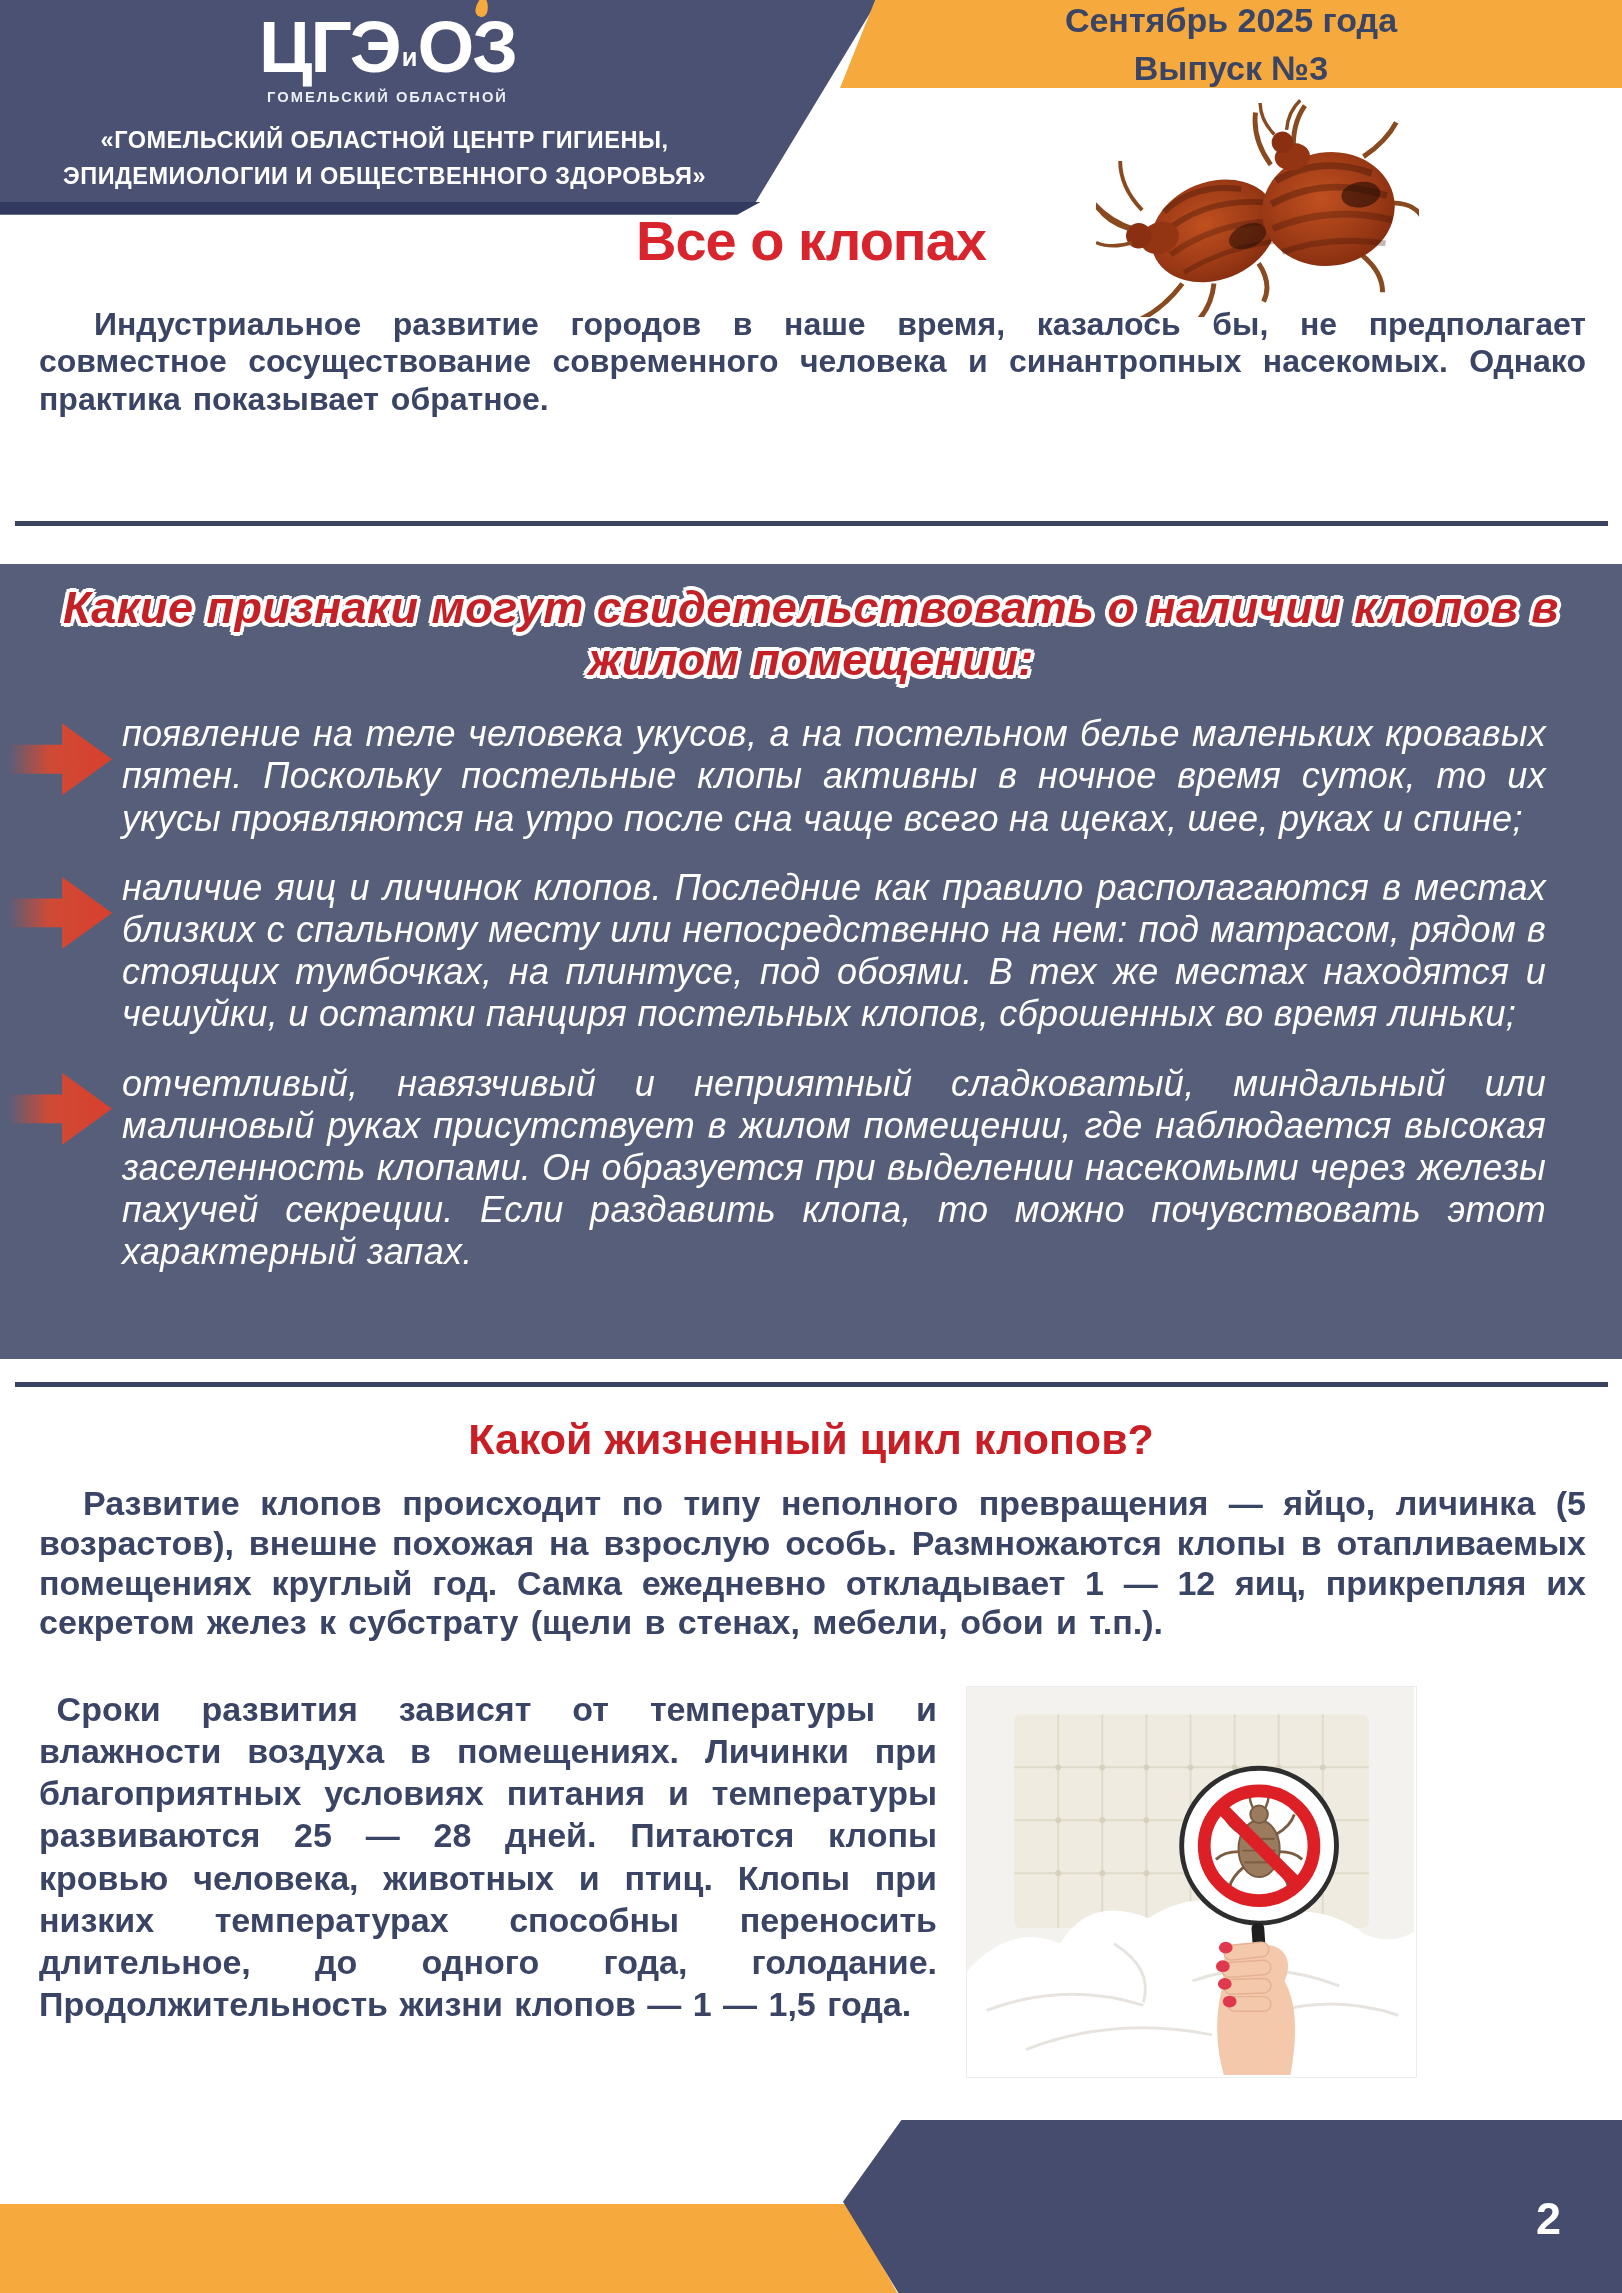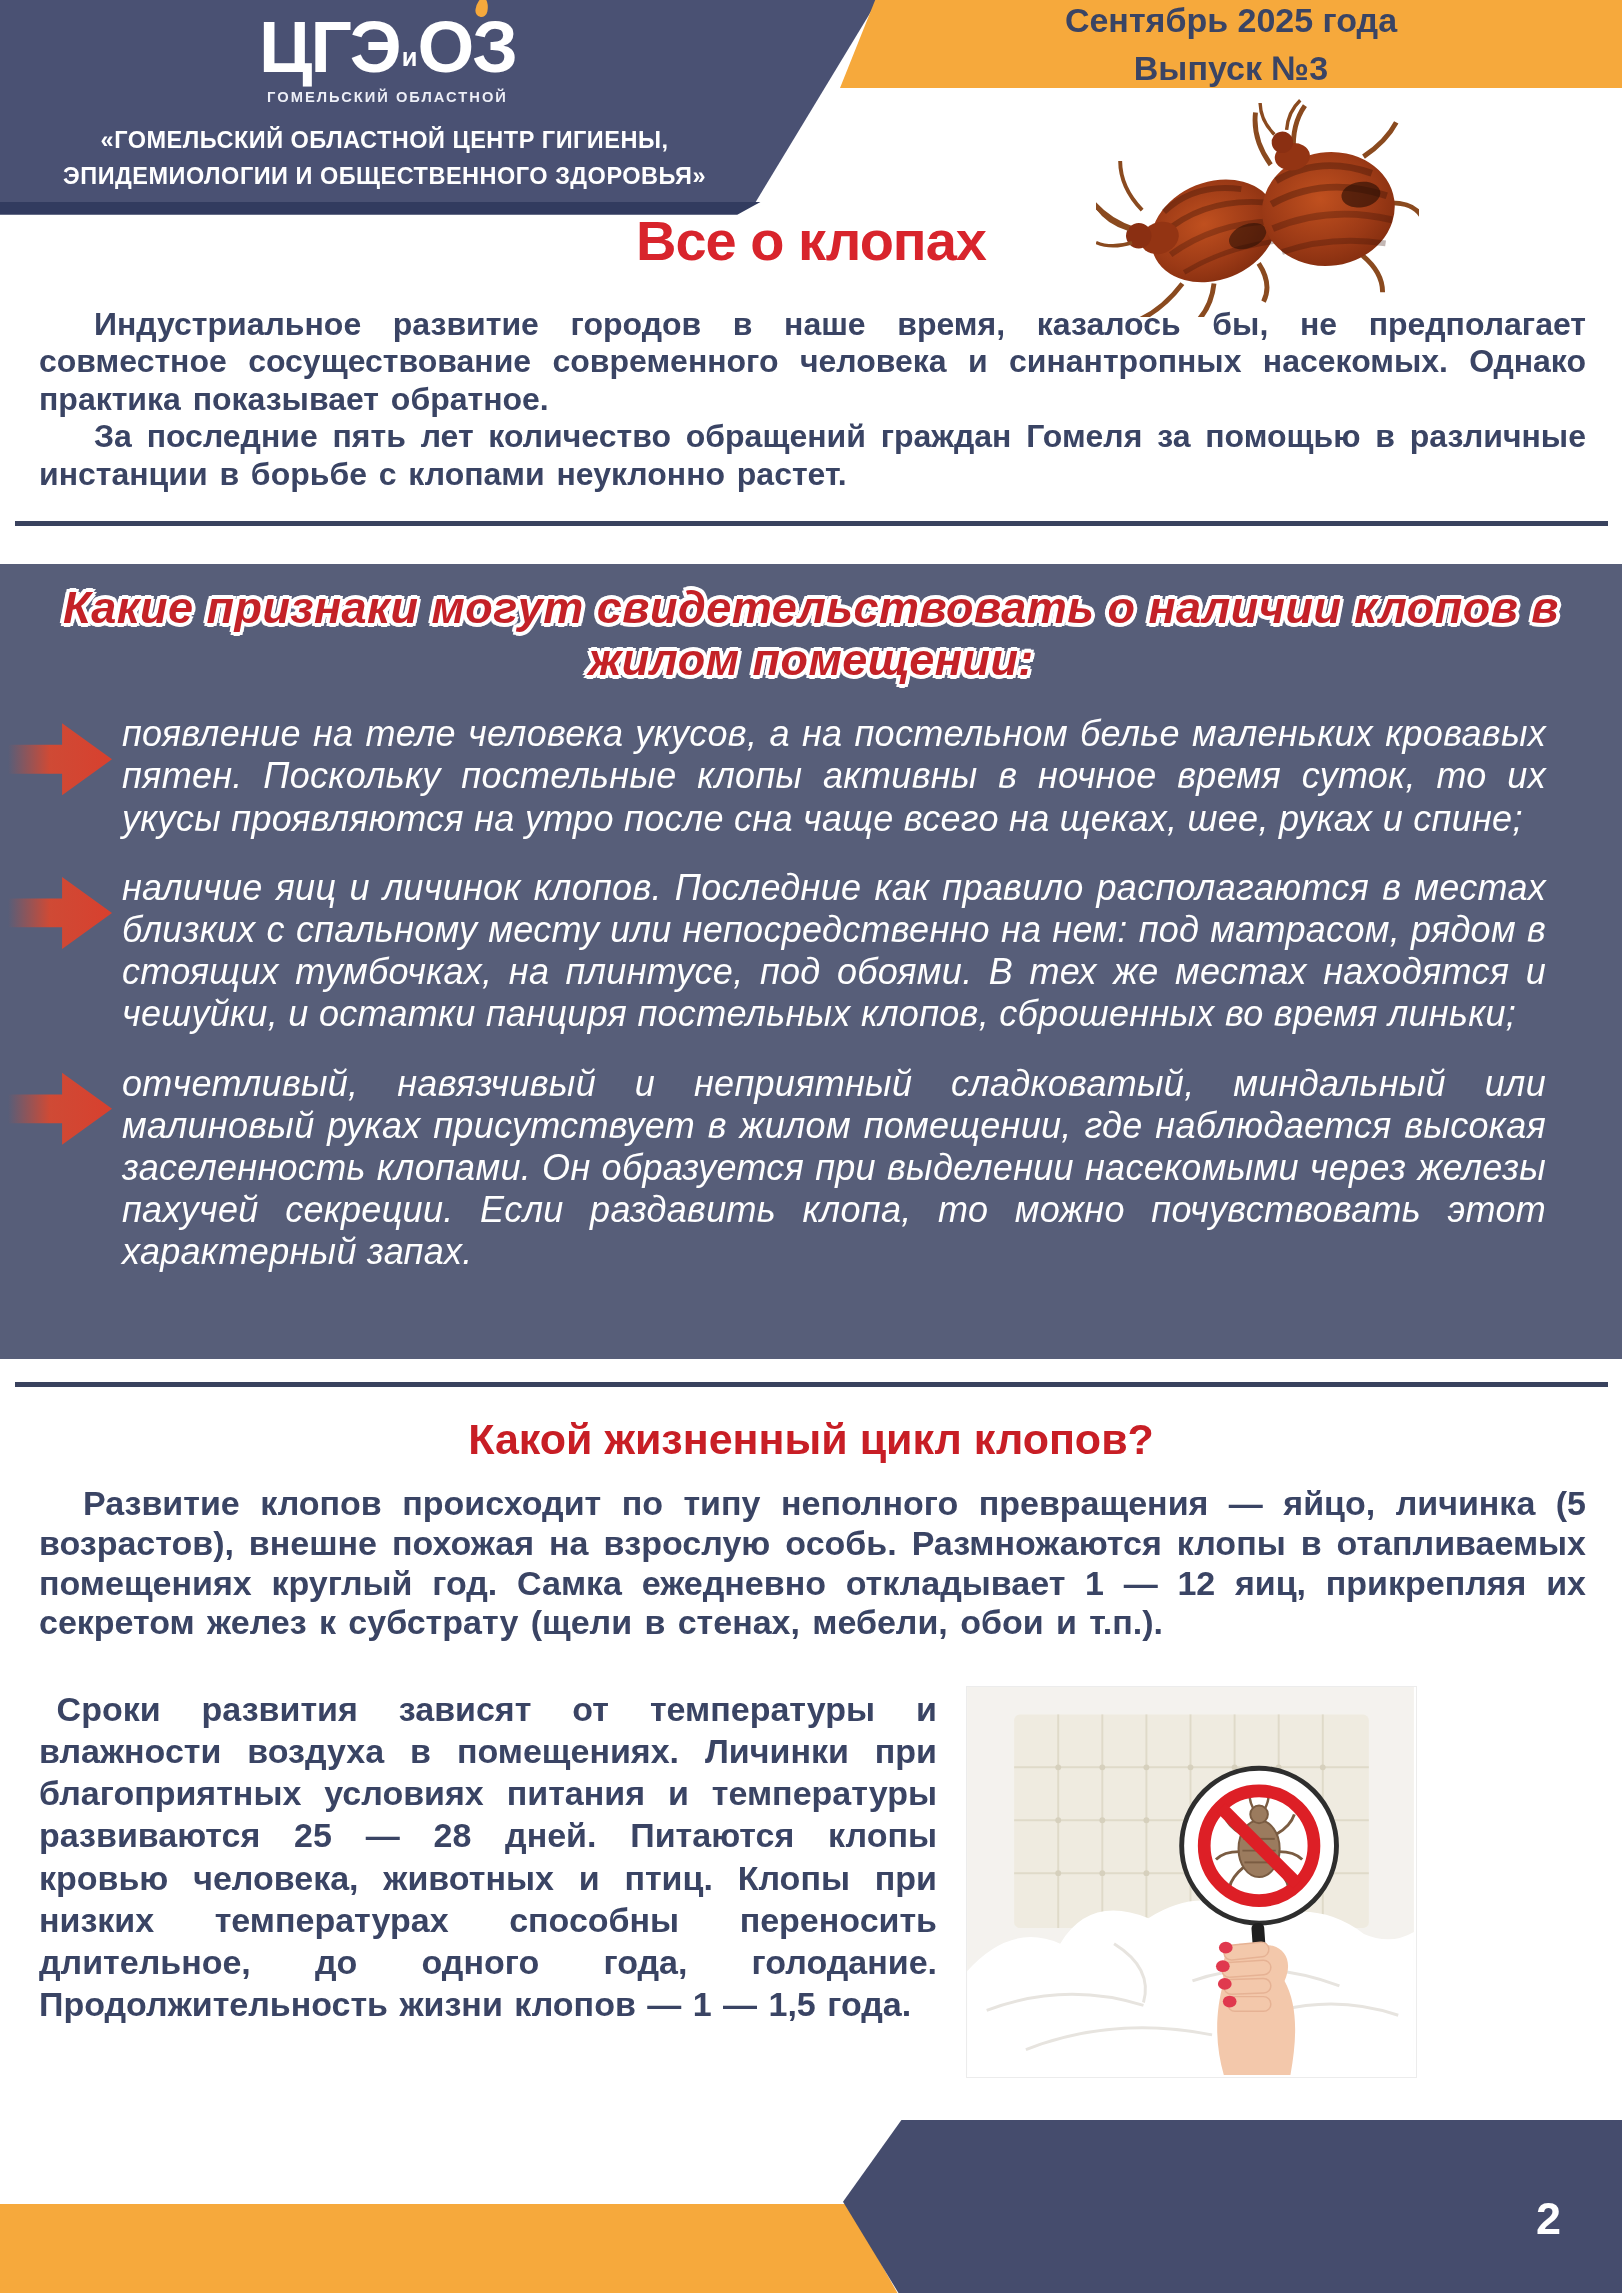--- a/index.html
+++ b/index.html
@@ -164,21 +164,20 @@
         <circle cx="200" cy="54" r="11" fill="#8a2f12"></circle>
         <path d="M193,45 q-12,-16 -10,-34" stroke="#8a4a1f" stroke-width="3.5" fill="none"></path>
         <path d="M206,42 q4,-18 18,-28" stroke="#8a4a1f" stroke-width="3.5" fill="none"></path>
       </g>
     </svg>
   </div>
 
   <div class="main-title">Все о клопах</div>
   <div class="intro">
     <p>Индустриальное развитие городов в наше время, казалось бы, не предполагает совместное сосуществование современного человека и синантропных насекомых. Однако практика показывает обратное.</p>
-    <p>За последние пять лет количество обращений граждан Гомеля за помощью в различные инстанции в борьбе с клопами неуклонно растет.</p>
   </div>
 
   <div class="divider divider-1"></div>
 
   <div class="signs">
     <div class="signs-heading">Какие признаки могут свидетельствовать о наличии клопов в жилом помещении:</div>
     <div class="signs-list">
       <div class="sign-item">
         <span class="arrow-icon"></span>
         <span>появление на теле человека укусов, а на постельном белье маленьких кровавых пятен. Поскольку постельные клопы активны в ночное время суток, то их укусы проявляются на утро после сна чаще всего на щеках, шее, руках и спине;</span>

